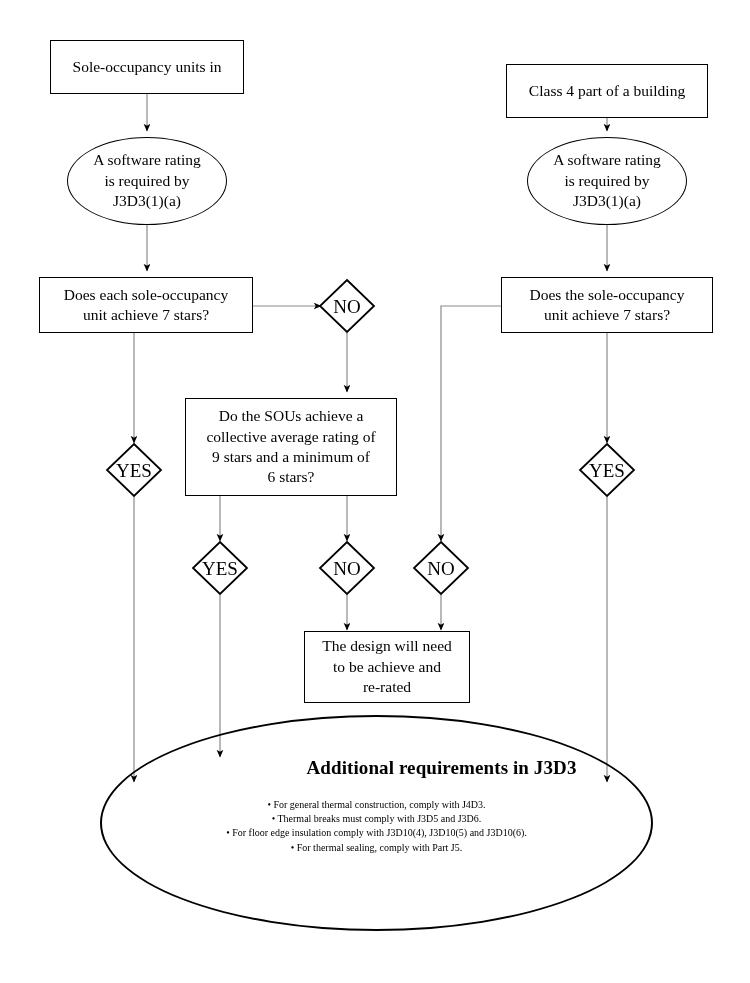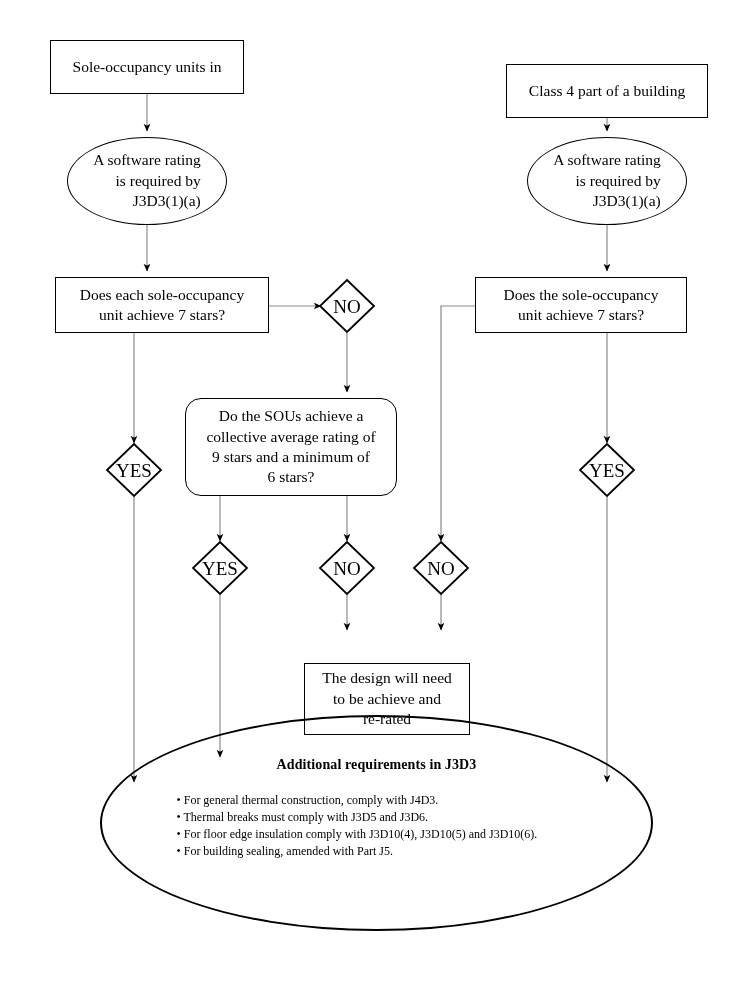--- a/index.html
+++ b/index.html
@@ -37,21 +37,20 @@
     font-size: 15.5px;
     line-height: 1.32;
     padding: 2px 6px;
   }
   .ellipse-node {
     border: 1.8px solid #000000;
     border-radius: 50%;
     background: #ffffff;
     font-size: 15.5px;
     line-height: 1.35;
-    text-align: right;
   }
   .diamond-label {
     font-size: 19px;
     line-height: 1;
     pointer-events: none;
   }
   .big-ellipse {
     border: 2.2px solid #000000;
     border-radius: 50%;
     background: transparent;
@@ -60,30 +59,30 @@
   }
   .big-ellipse-inner {
     position: absolute;
     left: 50%;
     top: 40px;
     transform: translateX(-50%);
     width: 400px;
     text-align: left;
   }
   .big-ellipse-title {
-    font-size: 14px;
+    font-size: 19px;
     font-weight: bold;
-    text-align: center;
+    text-align: right;
     margin-bottom: 19px;
     letter-spacing: 0.1px;
   }
   .bullet-line {
-    font-size: 12px;
+    font-size: 10px;
     line-height: 1.42;
-    text-align: left;
+    text-align: center;
     text-indent: 0;
   }
 </style>
 </head>
 <body>
 
 <div id="canvas">
 
   <svg id="svg-layer" viewBox="0 0 750 983" xmlns="http://www.w3.org/2000/svg">
     <defs>
@@ -159,44 +158,44 @@
   </div>
 
   <div class="node ellipse-node" style="left:527px; top:137px; width:160px; height:88px;">
     <div>
       <div>A software rating</div>
       <div>is required by</div>
       <div>J3D3(1)(a)</div>
     </div>
   </div>
 
-  <div class="node proc-box" style="left:39px; top:277px; width:214px; height:56px;margin-left:16px;">
+  <div class="node proc-box" style="left:39px; top:277px; width:214px; height:56px;">
     <div>
       <div>Does each sole-occupancy</div>
       <div>unit achieve 7 stars?</div>
     </div>
   </div>
 
-  <div class="node proc-box" style="left:475px; top:277px; width:212px; height:56px;">
+  <div class="node proc-box" style="left:501px; top:277px; width:212px; height:56px;">
     <div>
       <div>Does the sole-occupancy</div>
       <div>unit achieve 7 stars?</div>
     </div>
   </div>
 
-  <div class="node proc-box" style="left:185px; top:398px; width:212px; height:98px;border-radius:16px;">
+  <div class="node proc-box" style="left:185px; top:398px; width:212px; height:98px;">
     <div>
       <div>Do the SOUs achieve a</div>
       <div>collective average rating of</div>
       <div>9 stars and a minimum of</div>
       <div>6 stars?</div>
     </div>
   </div>
 
-  <div class="node proc-box" style="left:304px; top:631px; width:166px; height:72px;margin-top:32px;">
+  <div class="node proc-box" style="left:304px; top:631px; width:166px; height:72px;">
     <div>
       <div>The design will need</div>
       <div>to be achieve and</div>
       <div>re-rated</div>
     </div>
   </div>
 
   <div class="node diamond-label" style="left:320px; top:296px; width:54px; height:20px;">
     <span>NO</span>
   </div>
@@ -215,17 +214,17 @@
   <div class="node diamond-label" style="left:577px; top:460px; width:60px; height:20px;">
     <span>YES</span>
   </div>
 
   <div class="node big-ellipse" style="left:100px; top:715px; width:553px; height:216px;">
     <div class="big-ellipse-inner">
       <div class="big-ellipse-title">Additional requirements in J3D3</div>
       <div class="bullet-line">• For general thermal construction, comply with J4D3.</div>
       <div class="bullet-line">• Thermal breaks must comply with J3D5 and J3D6.</div>
       <div class="bullet-line">• For floor edge insulation comply with J3D10(4), J3D10(5) and J3D10(6).</div>
-      <div class="bullet-line">• For building sealing, amended with Part J5.</div>
+      <div class="bullet-line">• For thermal sealing, comply with Part J5.</div>
     </div>
   </div>
 
 </div>
 
 </body></html>

